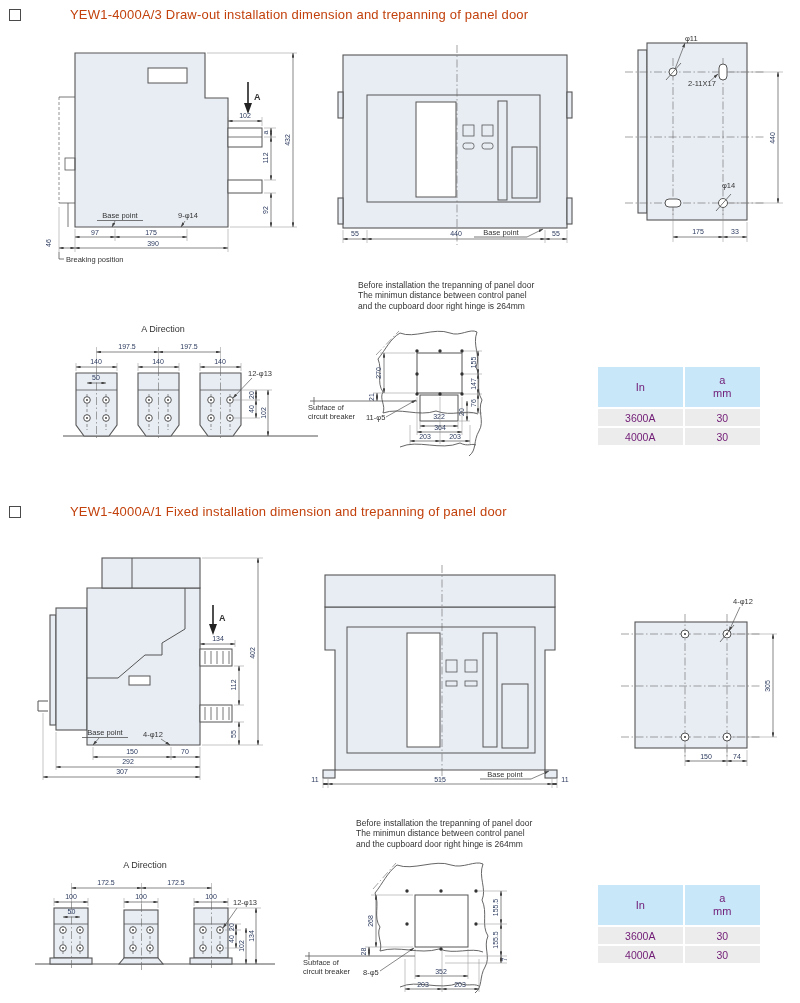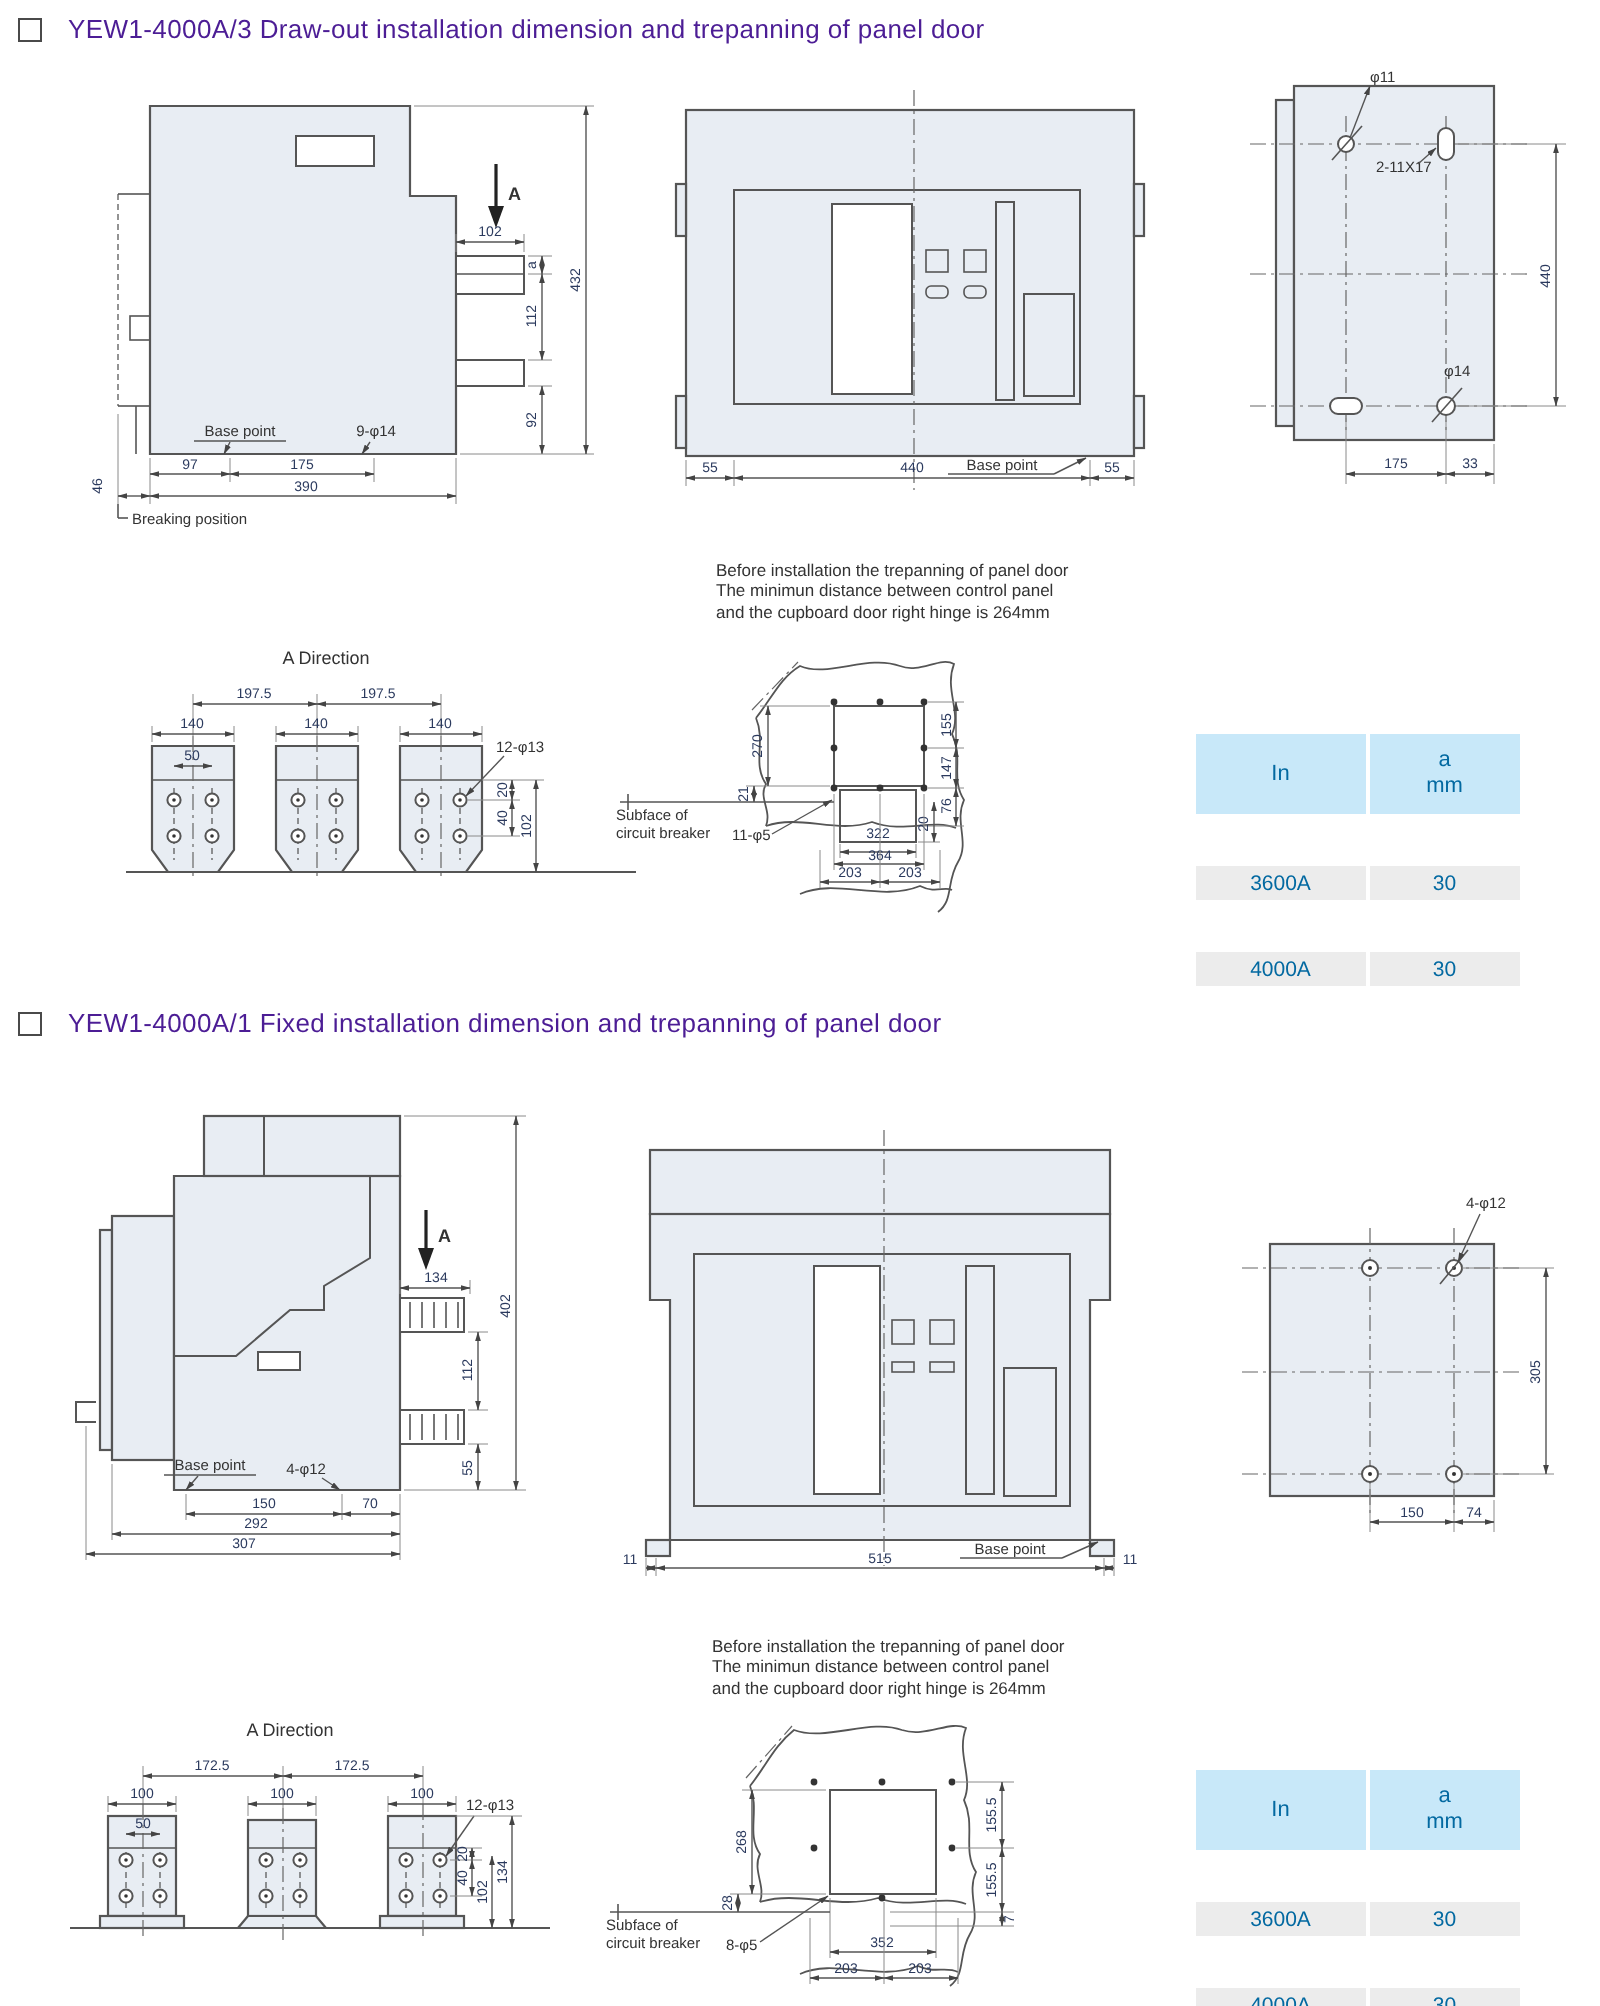--- a/index.html
+++ b/index.html
@@ -1,42 +1,42 @@
 <!DOCTYPE html>
 <html><head>
 <meta charset="utf-8">
 <style>
   html,body{margin:0;padding:0;}
   body{width:800px;height:1003px;background:#ffffff;position:relative;overflow:hidden;
        font-family:"Liberation Sans",sans-serif;}
   .abs{position:absolute;}
-  .sec-title{position:absolute;display:flex;align-items:center;font-size:13px;color:#4c1d95;letter-spacing:.2px;}
+  .sec-title{position:absolute;display:flex;align-items:center;font-size:13px;color:#c2410c;letter-spacing:.2px;gap:36px;}
   .cbx{width:10px;height:10px;border:1.4px solid #4a4a4a;display:inline-block;margin-right:13px;margin-left:1px;}
   .note{position:absolute;font-size:8.5px;line-height:10.4px;color:#333;}
   svg text{font-family:"Liberation Sans",sans-serif;}
   .dt{font-size:7px;fill:#2b3a5e;}
   .lbl{font-size:7.5px;fill:#333;}
   .big{font-size:9px;fill:#333;}
   .fl{fill:#e8edf3;stroke:#555;stroke-width:1.1;}
   .wh{fill:#ffffff;stroke:#555;stroke-width:1;}
   .ol{stroke:#555;stroke-width:1;fill:none;}
   .thin{stroke:#555;stroke-width:0.8;fill:none;}
   .dim{stroke:#555;stroke-width:0.7;fill:none;}
   .ldr{stroke:#555;stroke-width:0.7;fill:none;}
   .ext{stroke:#8a8a8a;stroke-width:0.5;fill:none;}
   .cl{stroke:#666;stroke-width:0.6;stroke-dasharray:8 2.5 1.5 2.5;fill:none;}
   .dsh{stroke:#666;stroke-width:0.7;stroke-dasharray:3 2;fill:none;}
   .tear{stroke:#555;stroke-width:0.9;fill:none;}
   .dot{fill:#333;}
-  .tbl{position:absolute;width:162px;color:#0369a1;}
+  .tbl{position:absolute;width:162px;color:#701a75;}
   .thead{display:flex;gap:2px;}
   .th{background:#c8e8f9;display:flex;align-items:center;justify-content:center;height:40px;font-size:11px;flex-direction:column;line-height:13px;}
   .c1{width:103px;} .c2{width:92px;}
   .trow{display:flex;gap:2px;margin-top:2px;}
-  .td{background:#ececec;height:17px;display:flex;align-items:center;justify-content:center;font-size:10.5px;margin-top:24px;}
+  .td{background:#ececec;height:17px;display:flex;align-items:center;justify-content:center;font-size:10.5px;}
 </style>
 </head>
 <body>
 
 <svg width="0" height="0" style="position:absolute" aria-hidden="true">
   <defs>
     <marker id="arr" viewBox="0 0 10 6" refX="9.5" refY="3" markerWidth="7" markerHeight="4.2" orient="auto-start-reverse">
       <path d="M0,0 L10,3 L0,6 Z" fill="#444"></path>
     </marker>
   </defs>

